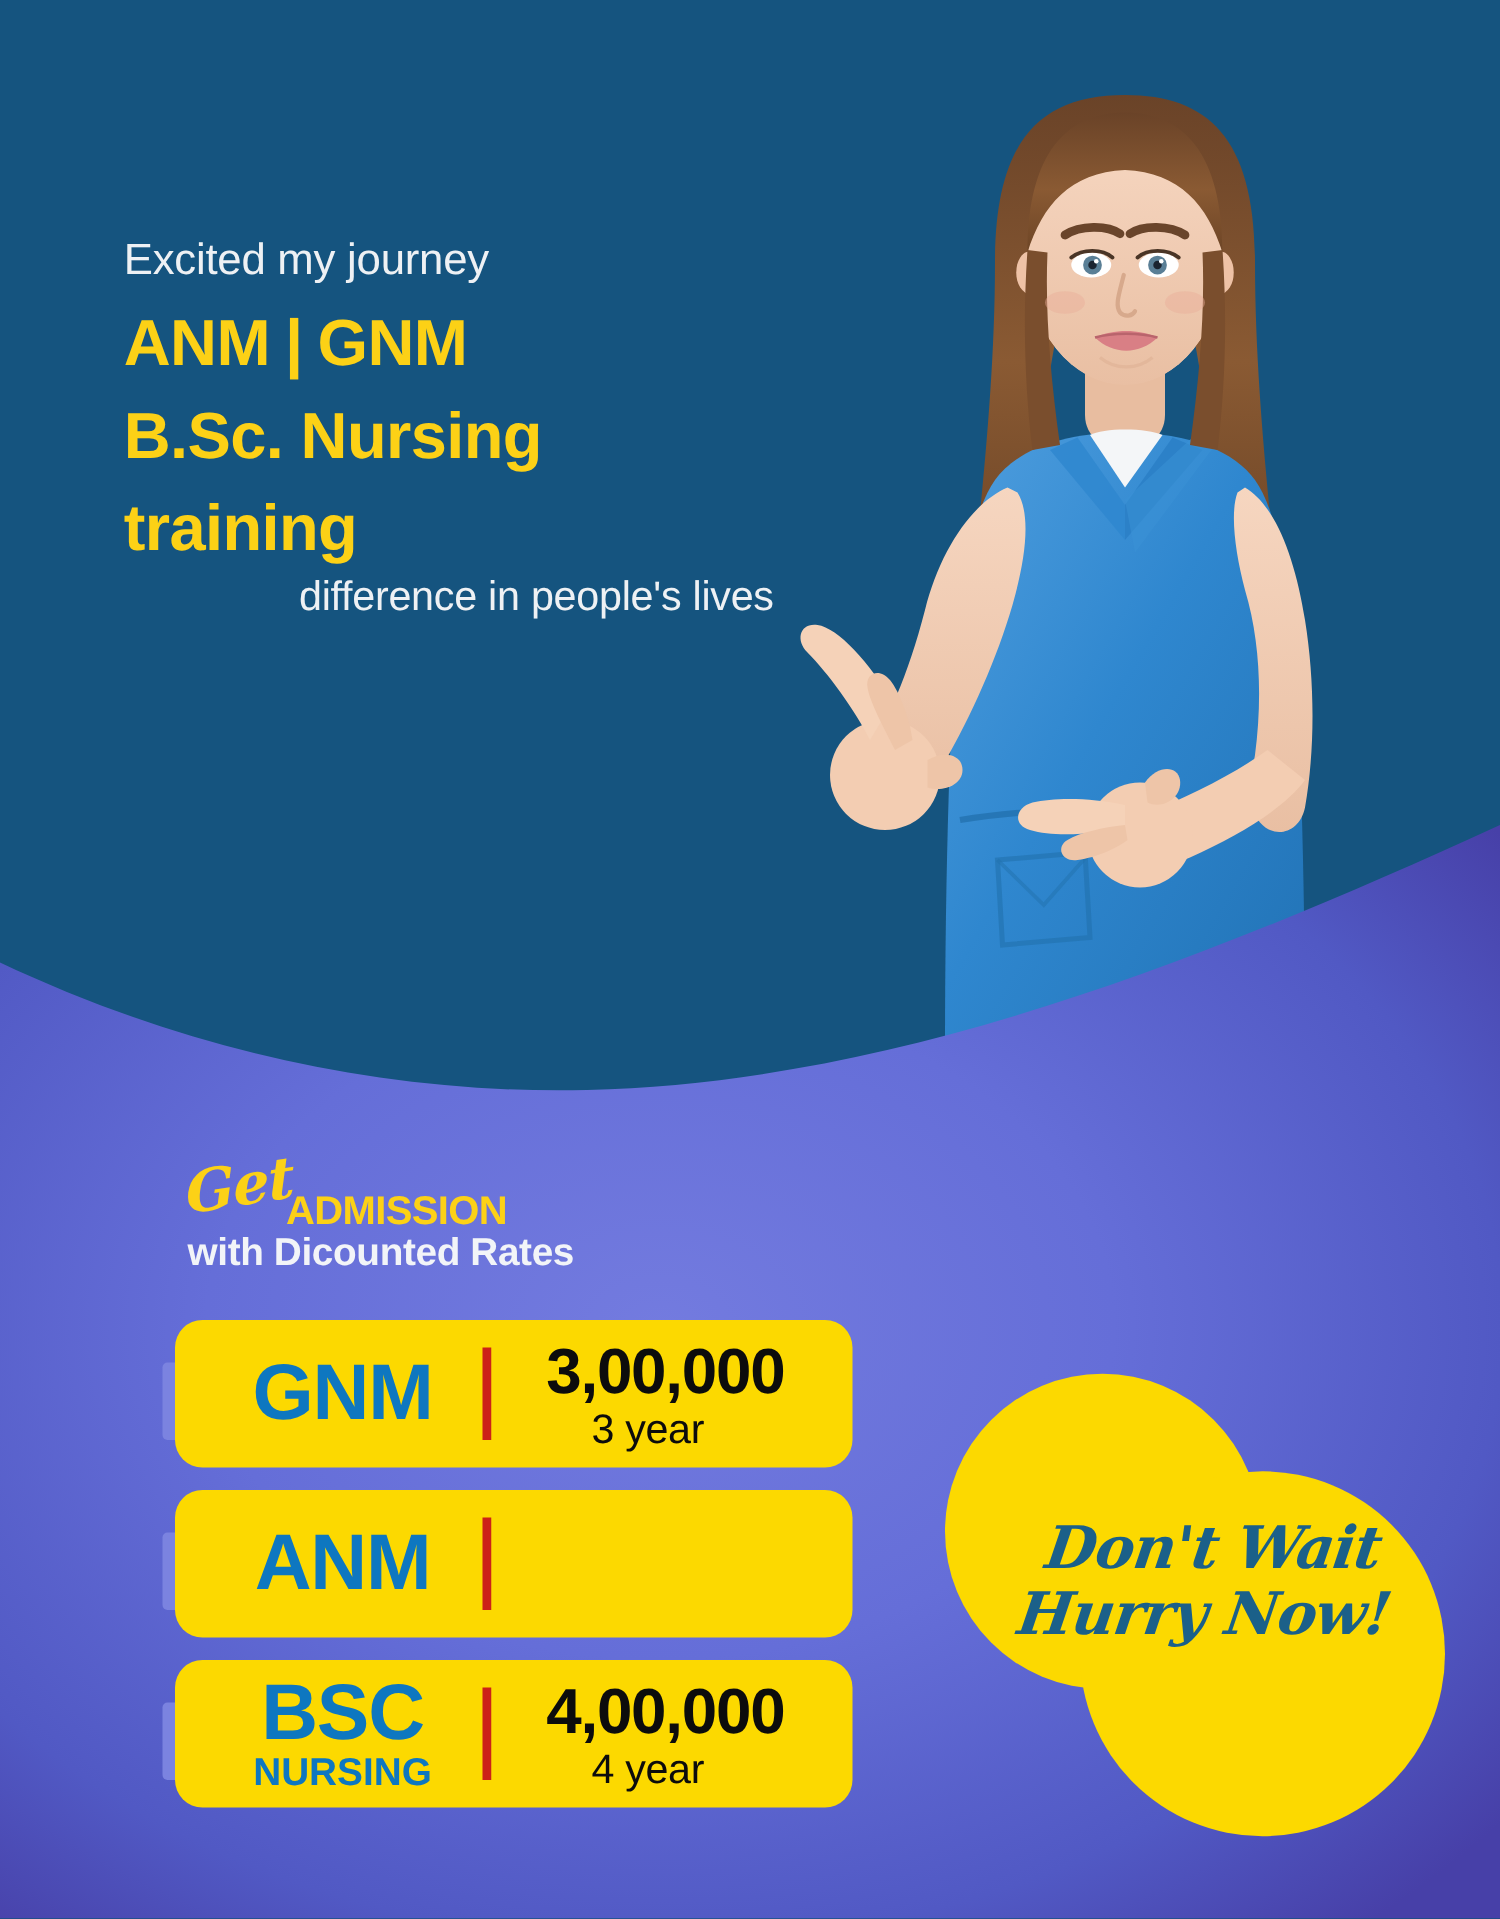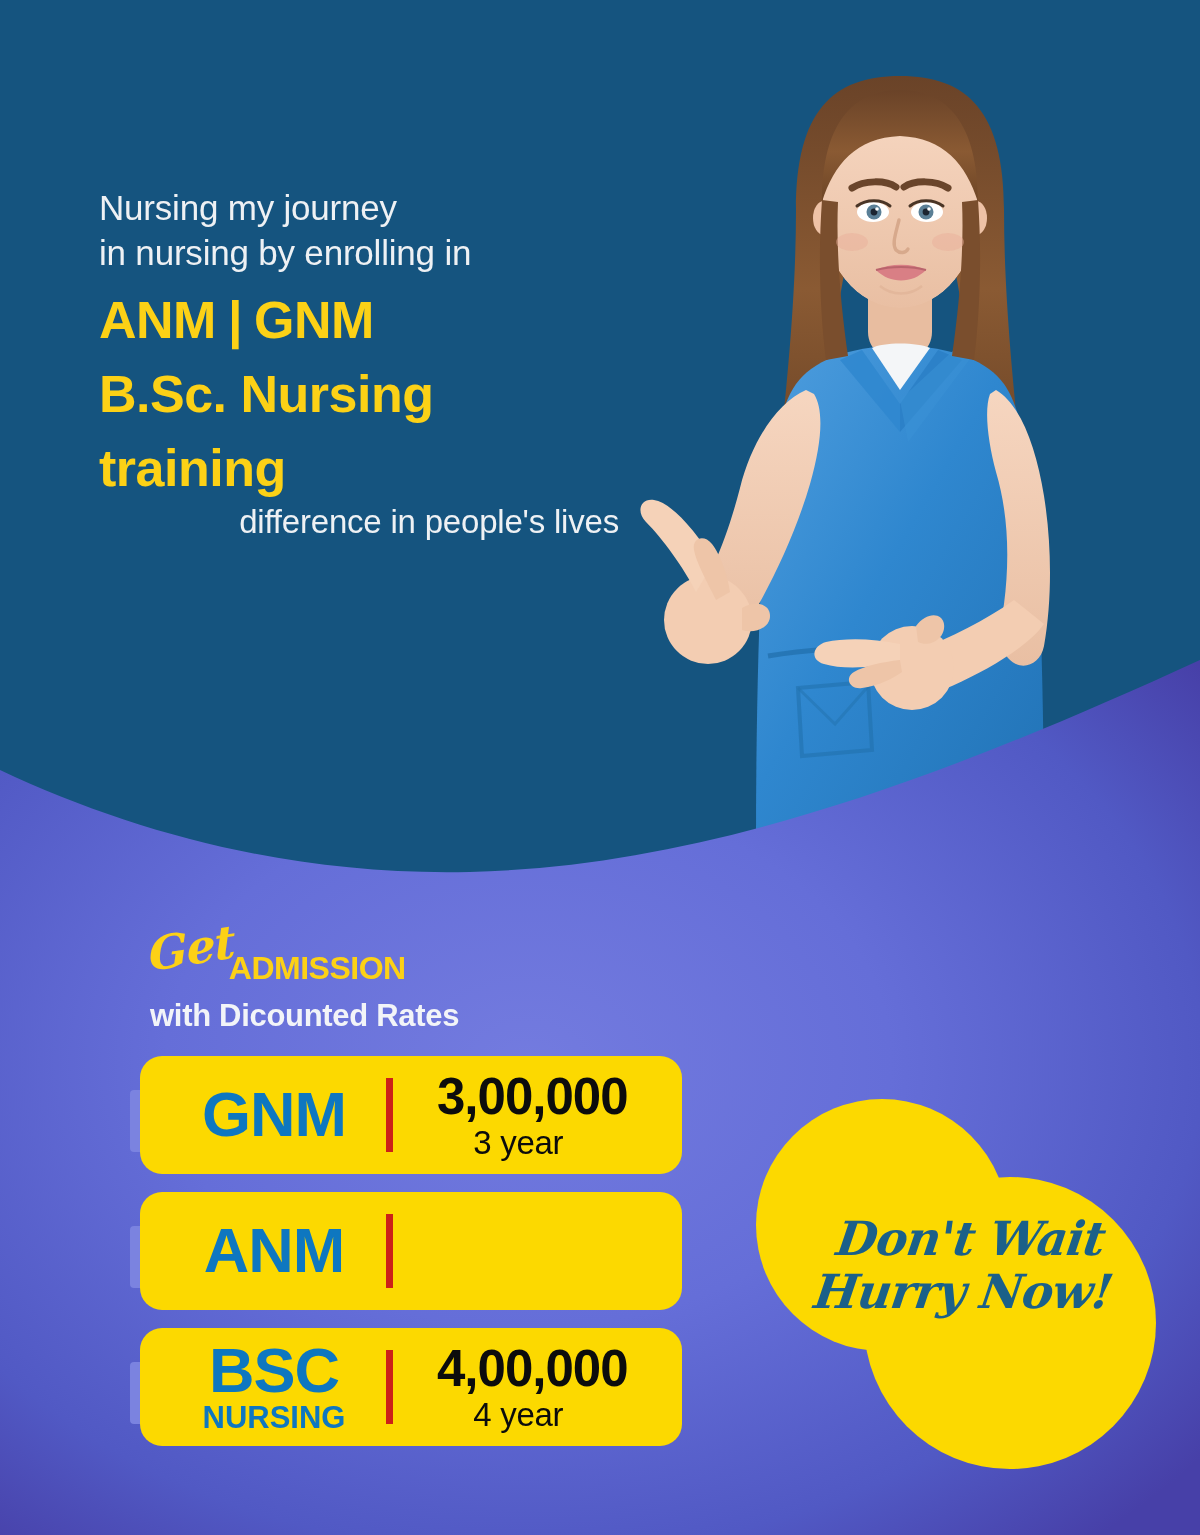--- a/index.html
+++ b/index.html
@@ -119,21 +119,20 @@
     color: #fcd116;
     font-size: 32px;
     font-weight: 800;
     letter-spacing: -0.5px;
   }
   .adm-sub {
     color: #f2f4f8;
     font-size: 31px;
     font-weight: 700;
     letter-spacing: -0.3px;
-    margin-top: 14px;
   }
 
   
   .cards {
     position: absolute;
     left: 130px;
     top: 1056px;
     width: 560px;
     z-index: 7;
   }
@@ -344,22 +343,21 @@
       <path d="M276 210 C290 206 312 206 326 210" stroke="#b9646c" stroke-width="2" fill="none"></path>
 
       <ellipse cx="252" cy="182" rx="16" ry="9" fill="#e8ae98" opacity="0.45"></ellipse>
       <ellipse cx="348" cy="182" rx="16" ry="9" fill="#e8ae98" opacity="0.45"></ellipse>
 
       <path d="M280 226 C292 236 310 236 322 226" stroke="#ddb095" stroke-width="2.5" fill="none" opacity="0.6"></path>
     </svg>
   </div>
 
   <div class="headline">
-    <div class="hl-line">Nursing my journey</div>
-    <div class="hl-line">in nursing by enrolling in</div>
+    <div class="hl-line">Excited my journey</div>
     <div class="hl-big">
       <span>ANM</span><span class="bar">|</span><span>GNM</span>
     </div>
     <div class="hl-big">B.Sc. Nursing</div>
     <div class="hl-big">training</div>
     <div class="hl-sub-light">difference in people's lives</div>
   </div>
 
   <div class="purple-wrap">
     <svg viewBox="0 0 1200 1535" xmlns="http://www.w3.org/2000/svg">

